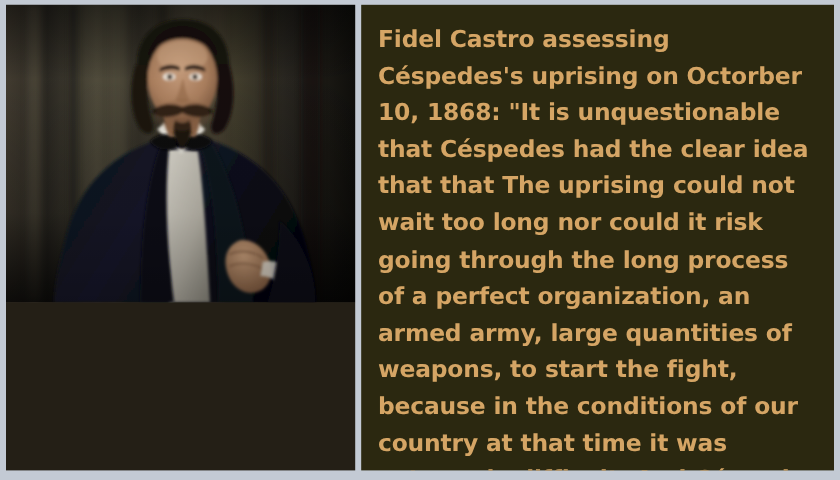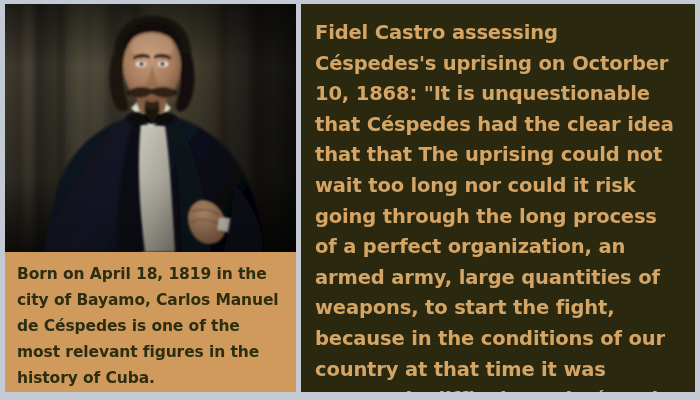--- a/index.html
+++ b/index.html
@@ -203,22 +203,19 @@
         </g>
 
         <path d="M214 214 C 224 212 234 216 240 224 L 236 240 C 228 230 220 226 212 226 Z" fill="#ddd9cf" opacity="0.85" filter="url(#soft)"></path>
 
         <path d="M228 180 C 248 196 258 224 258 248 L 218 248 C 224 228 228 204 228 180 Z" fill="#0a0c14" filter="url(#soft)"></path>
 
         <rect x="0" y="0" width="291" height="248" fill="url(#bgVert)" opacity="0.35"></rect>
       </svg>
     </div>
 
-    <div id="caption-panel">
-      <div id="caption-text">Born on April 18, 1819 in the city of Bayamo, Carlos Manuel de Céspedes is one of the most relevant figures in the history of Cuba.</div>
-    </div>
   </div>
 
   <div id="right-column">
     <div id="quote-text">Fidel Castro assessing  Céspedes's uprising on Octorber 10, 1868: "It is unquestionable that Céspedes had the clear idea that that The uprising could not wait too long nor could it risk going through the long process of a perfect organization, an armed army, large quantities of weapons, to start the fight, because in the conditions of our country at that time it was extremely difficult. And Céspedes had the decision.”</div>
   </div>
 
 </div>
 
 </body></html>

